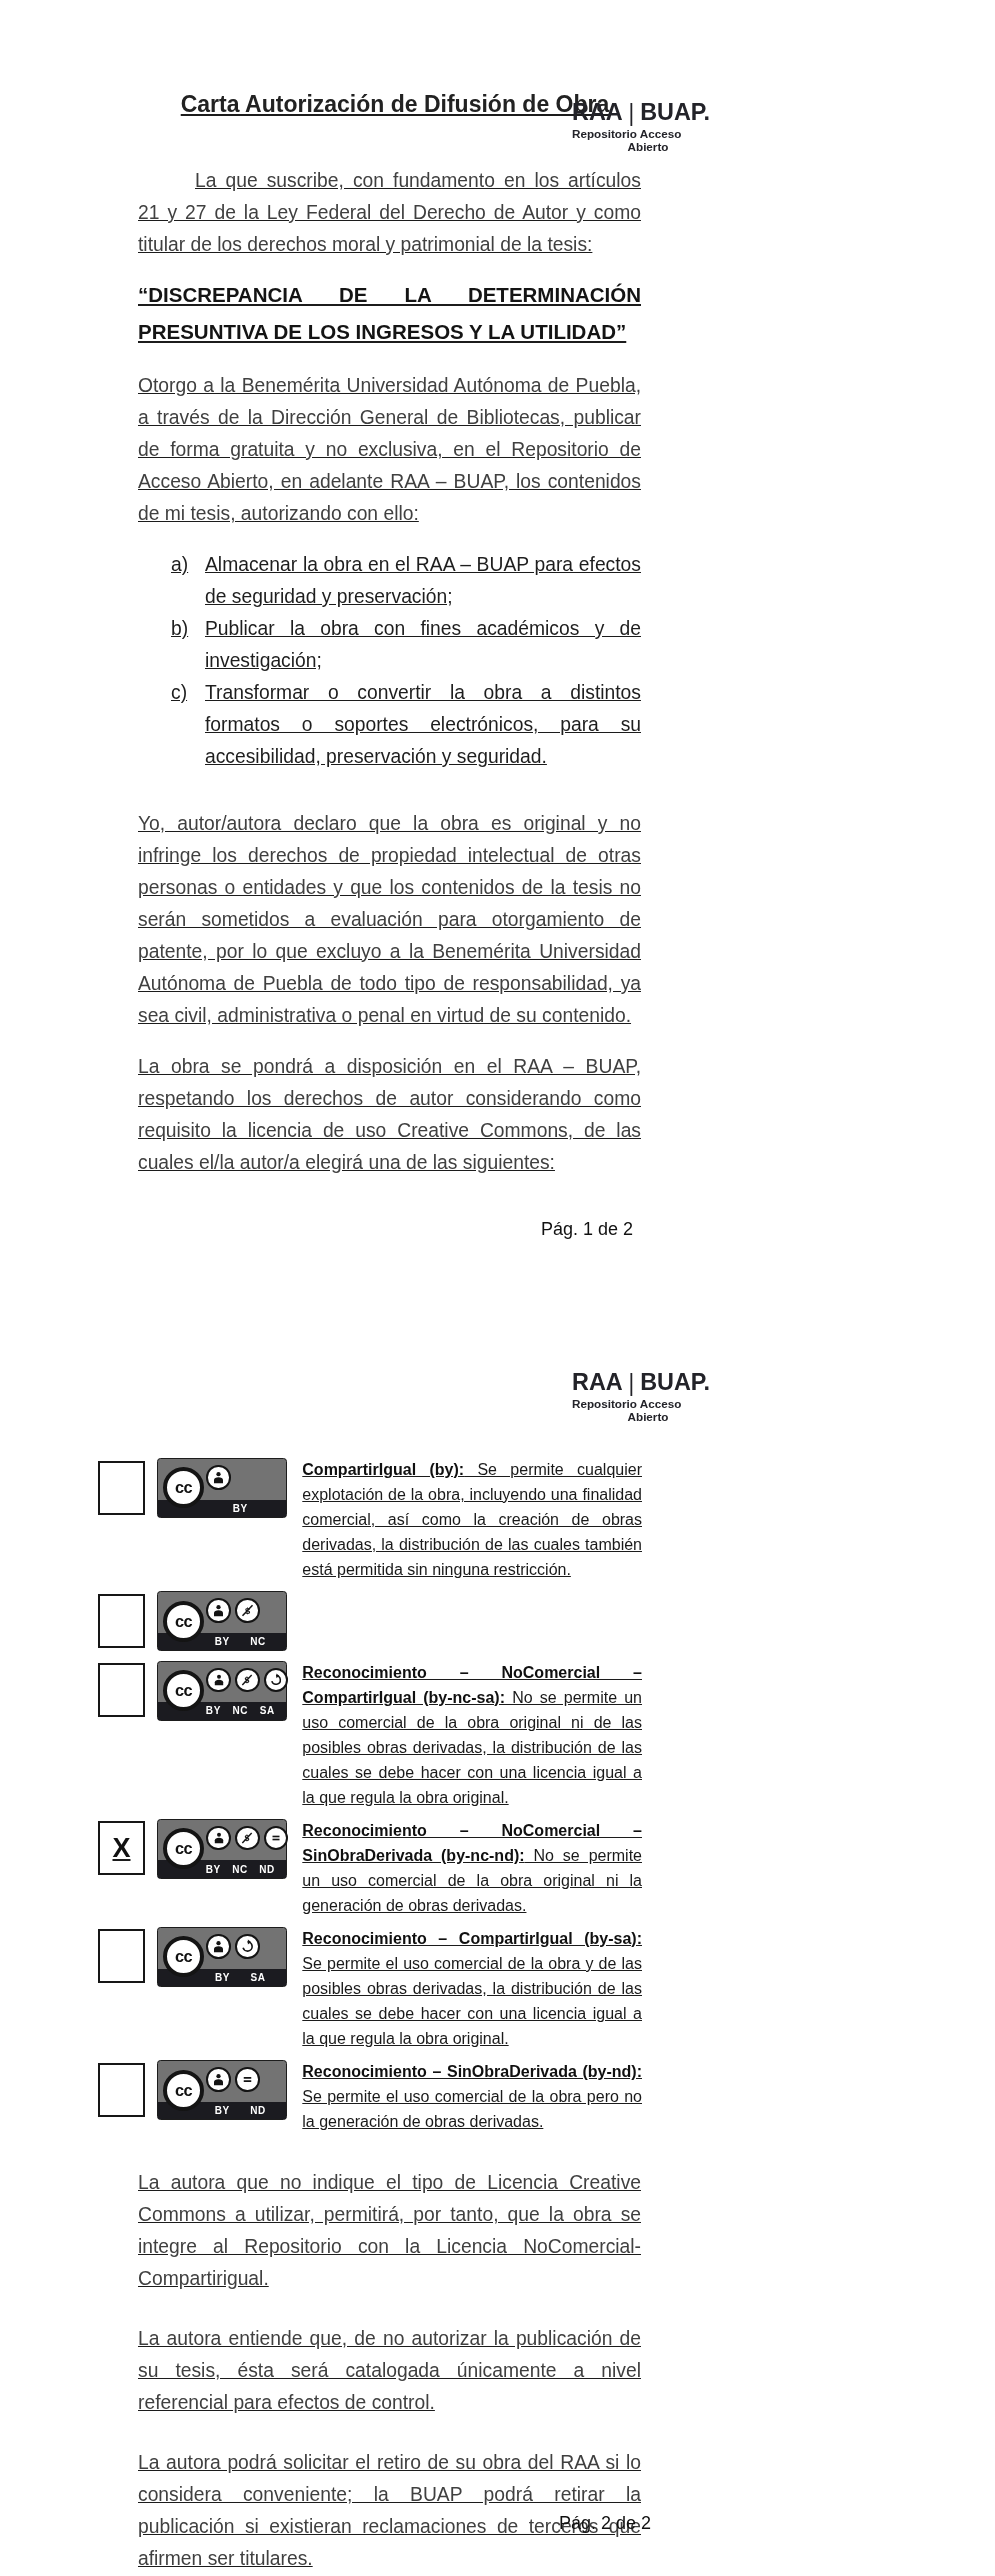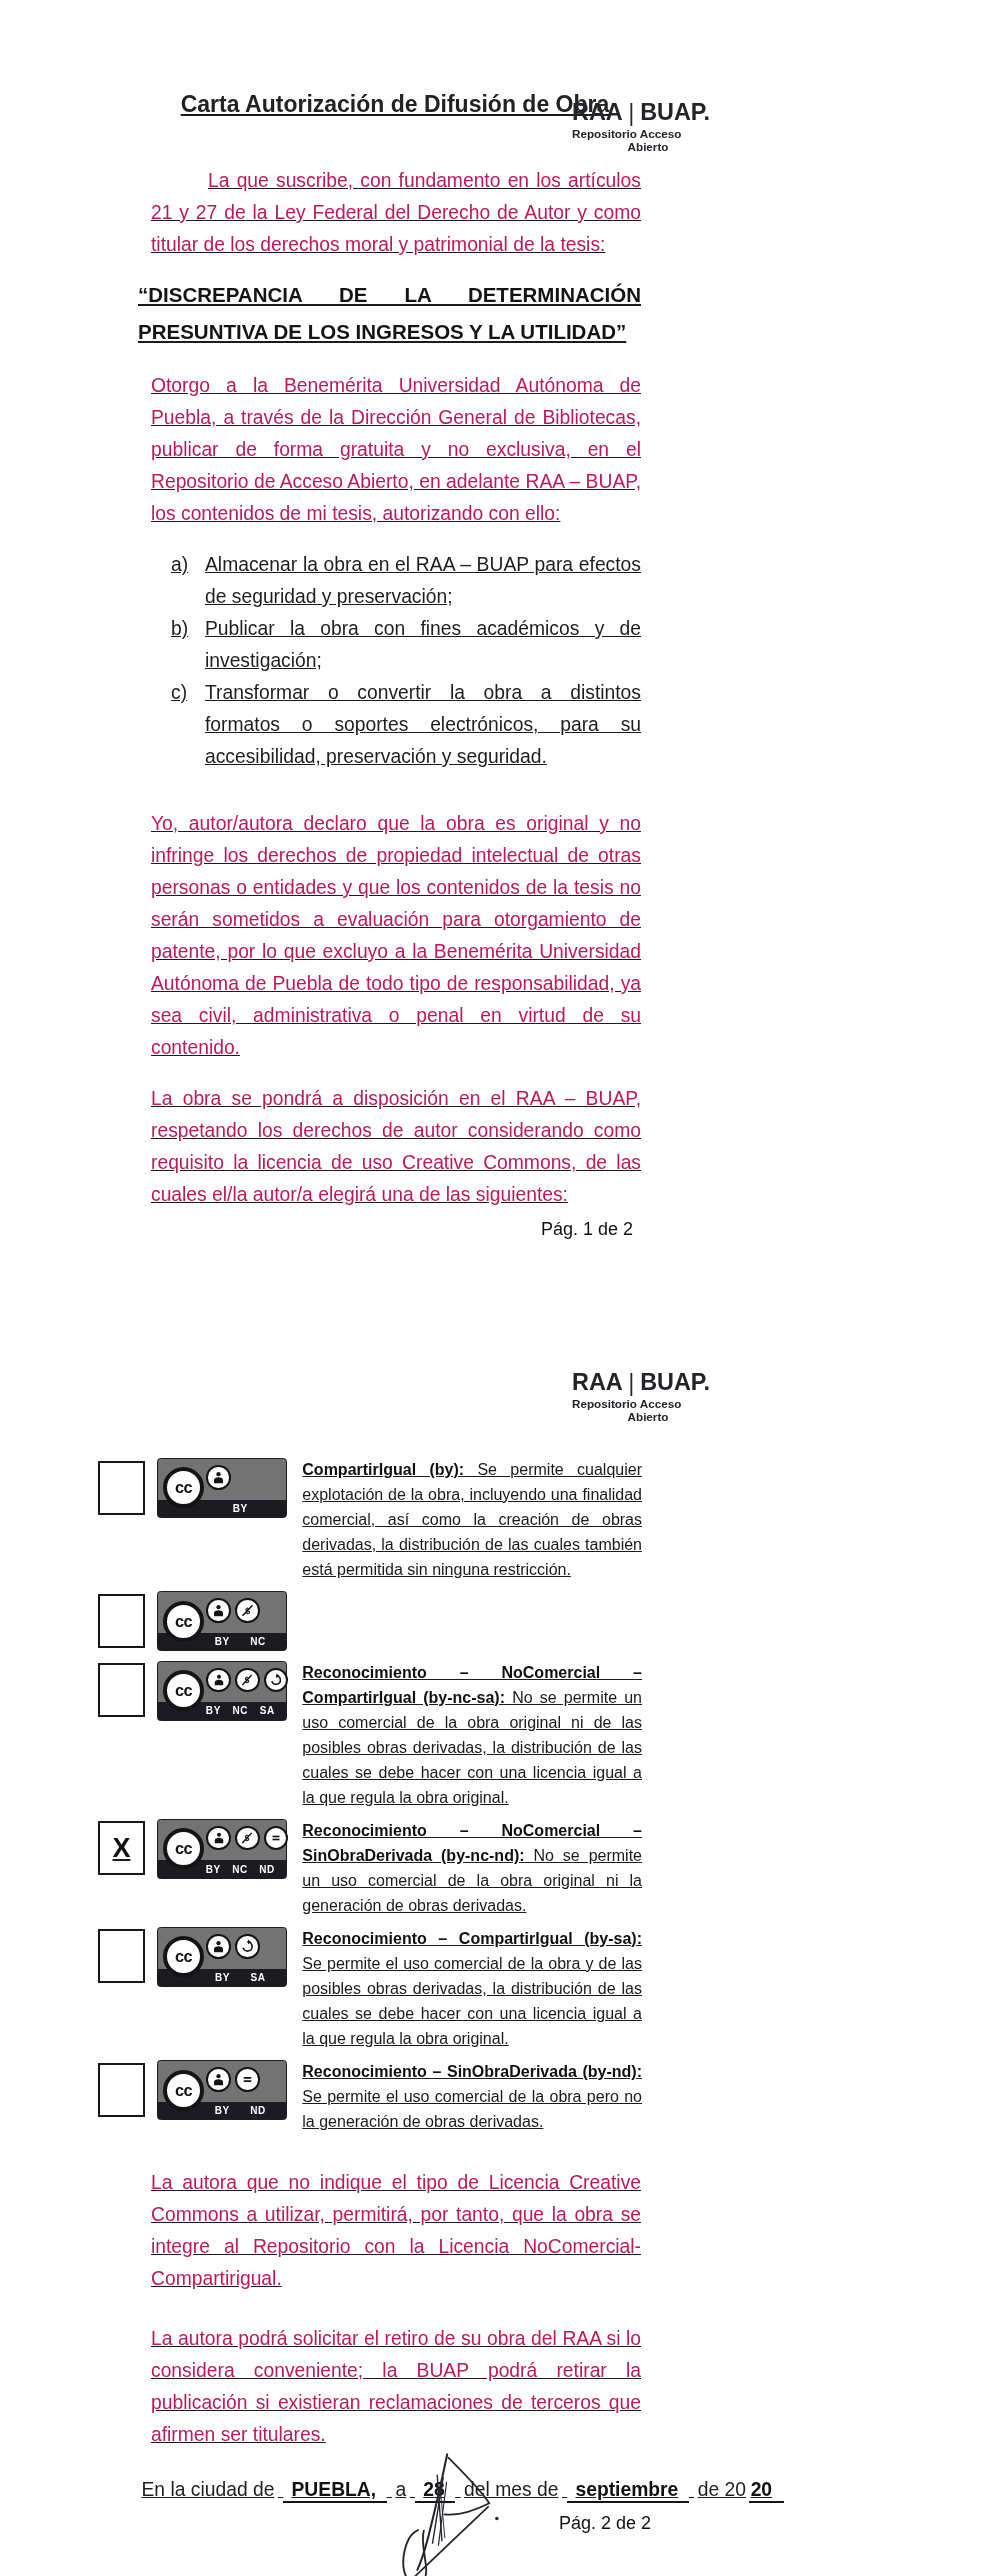--- a/index.html
+++ b/index.html
@@ -13,21 +13,21 @@
   .logo{position:absolute;right:66px;width:152px;text-align:left;}
   .logo-top{display:flex;align-items:baseline;justify-content:flex-start;font-weight:bold;font-size:23.4px;letter-spacing:0px;color:#232329;}
   .logo-bar{font-weight:300;margin:0 5.9px;font-size:22px;transform:scaleY(1.1);display:inline-block;color:#232329;}
   .logo-sub{font-weight:bold;font-size:11.7px;line-height:13px;color:#232329;margin-top:1.2px;}
   .logo-sub .l2{text-align:center;}
   .p1-logo{top:87px;} .p2-logo{top:69px;}
 
   
   .doc-title{margin:12px;padding-top:79px;text-align:center;font-size:23px;font-weight:bold;color:#222;}
   .content{padding:0 149px 0 138px;}
-  .para{font-size:19.3px;line-height:32px;text-align:justify;margin:0 0 19px 13px;color:#be185d;}
+  .para{font-size:19.3px;line-height:32px;text-align:justify;margin:0 0 19px 0;color:#404040;}
   .indent-first{text-indent:57px;}
   .thesis{font-weight:bold;font-size:20.5px;line-height:37px;text-align:justify;margin:0 0 20px 0;color:#141414;}
   .para-intro{margin-top:47px;margin-bottom:15px;}
   .list{margin:0 0 35px 33px;}
   .list-item{display:flex;font-size:19.3px;line-height:32px;color:#1e1e1e;}
   .list-marker{width:34px;flex:0 0 34px;}
   .list-text{flex:1;text-align:justify;}
   .page-num{position:absolute;font-size:18px;color:#111;}
   .p1-num{top:1207px;right:157px;}
   .p2-num{top:1213px;right:139px;text-align:center;}
@@ -311,20 +311,21 @@
           </div>
         </div>
         <div class="license-text">
           <strong>Reconocimiento – SinObraDerivada (by-nd):</strong><span> Se permite el uso comercial de la obra pero no la generación de obras derivadas.</span>
         </div>
       </div>
     </div>
 
     <div class="content p2-paras">
       <p class="para">La autora que no indique el tipo de Licencia Creative Commons a utilizar, permitirá, por tanto, que la obra se integre al Repositorio con la Licencia NoComercial-Compartirigual.</p>
+      <p class="para">La autora entiende que, de no autorizar la publicación de su tesis, ésta será catalogada únicamente a nivel referencial para efectos de control.</p>
       <p class="para">La autora podrá solicitar el retiro de su obra del RAA si lo considera conveniente; la BUAP podrá retirar la publicación si existieran reclamaciones de terceros que afirmen ser titulares.</p>
     </div>
 
     <div class="date-line">
       <span class="seg">En la ciudad de</span>
       <span class="fill">PUEBLA,</span>
       <span class="seg">a</span>
       <span class="fill">28</span>
       <span class="seg">del mes de</span>
       <span class="fill">septiembre</span>

